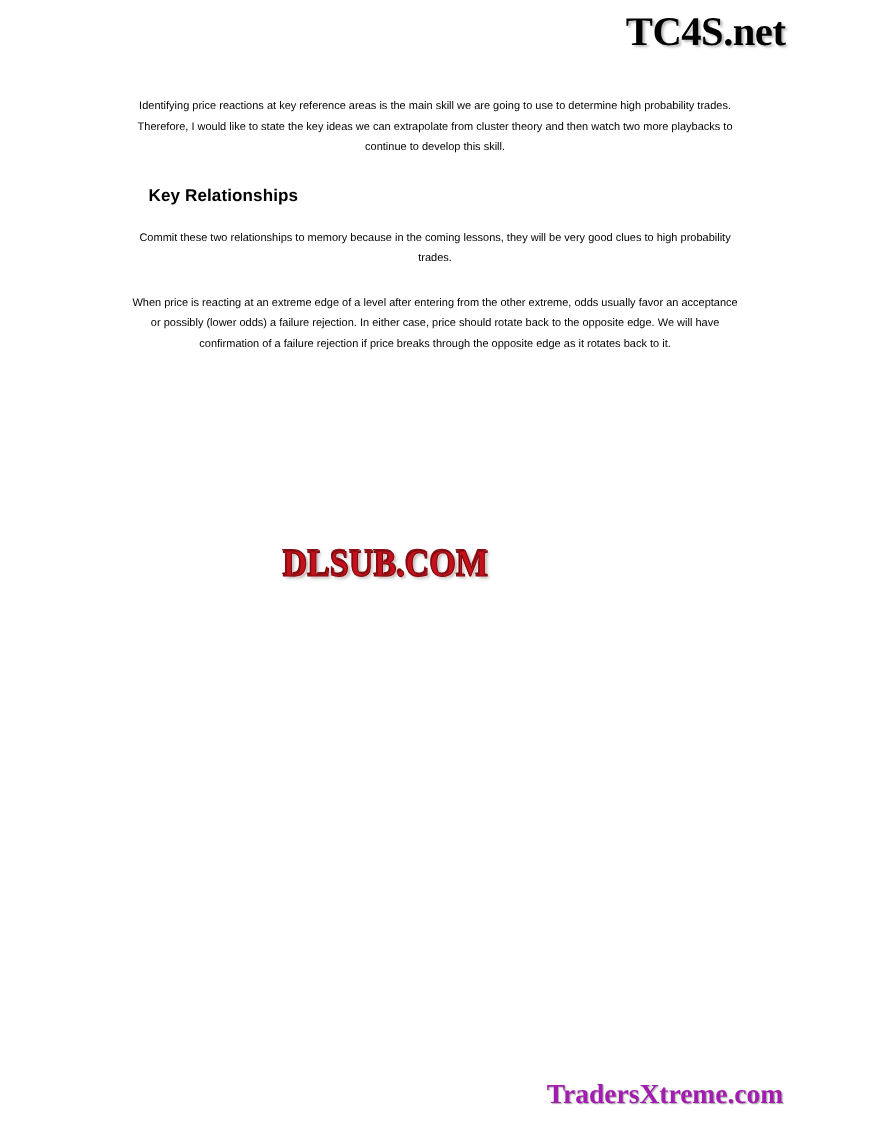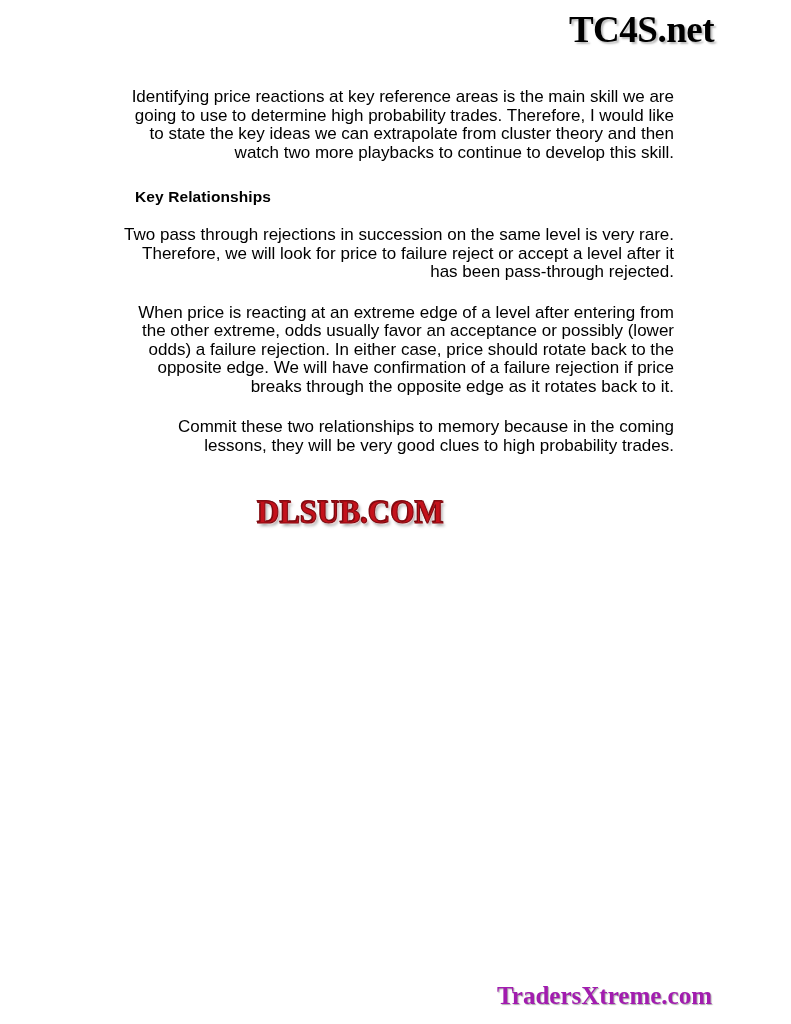--- a/index.html
+++ b/index.html
@@ -61,24 +61,24 @@
   }
 
   .subsection-title {
     font-size: 15.5px;
     font-weight: bold;
     margin: 26px 0 20px 18px;
     letter-spacing: 0.1px;
   }
 
   p.para {
-    font-size: 17px;
+    font-size: 10px;
     line-height: 18.5px;
     margin: 0 0 22px 0;
-    text-align: right;
+    text-align: center;
   }
 
   
   .center-watermark {
     position: absolute;
     left: 257px;
     top: 492px;
     font-family: "Liberation Serif", serif;
     font-weight: bold;
     font-size: 31px;
@@ -115,25 +115,24 @@
   <div class="top-watermark">TC4S.net</div>
 
   <div class="content">
 
 
 
     <p class="para">Identifying price reactions at key reference areas is the main skill we are going to use to determine high probability trades.  Therefore, I would like to state the key ideas we can extrapolate from cluster theory and then watch two more playbacks to continue to develop this skill.</p>
 
     <h3 class="subsection-title">Key Relationships</h3>
 
-    <p class="para">Two pass through rejections in succession on the same level is very rare.  Therefore, we will look for price to failure reject or accept a level after it has been pass-through rejected.</p>
+
+    <p class="para">Commit these two relationships to memory because in the coming lessons, they will be very good clues to high probability trades.</p>
 
     <p class="para">When price is reacting at an extreme edge of a level after entering from the other extreme, odds usually favor an acceptance or possibly (lower odds) a failure rejection.  In either case, price should rotate back to the opposite edge.  We will have confirmation of a failure rejection if price breaks through the opposite edge as it rotates back to it.</p>
-
-    <p class="para">Commit these two relationships to memory because in the coming lessons, they will be very good clues to high probability trades.</p>
 
 
   </div>
 
   <div class="center-watermark">DLSUB.COM</div>
 
   <div class="bottom-watermark">TradersXtreme.com</div>
 
 </div>
 

